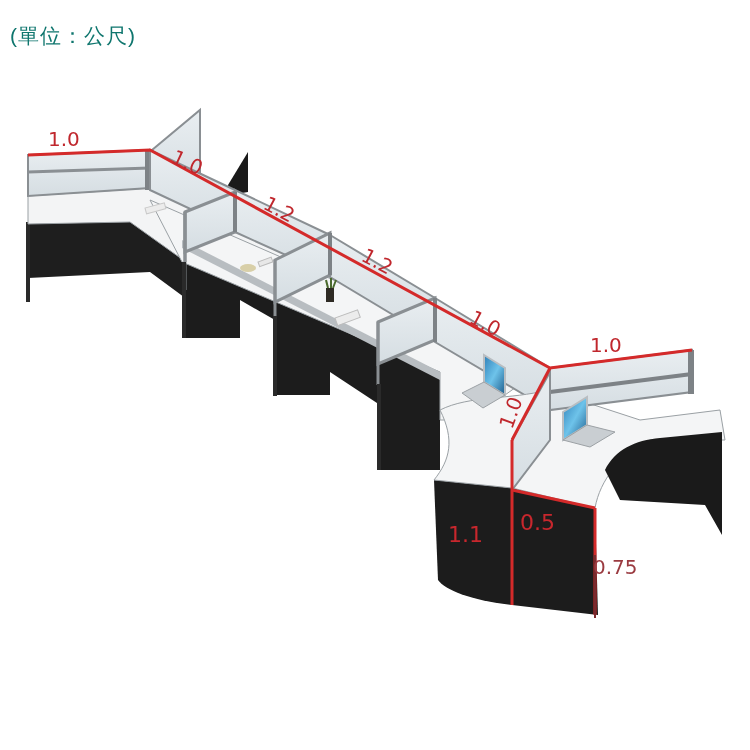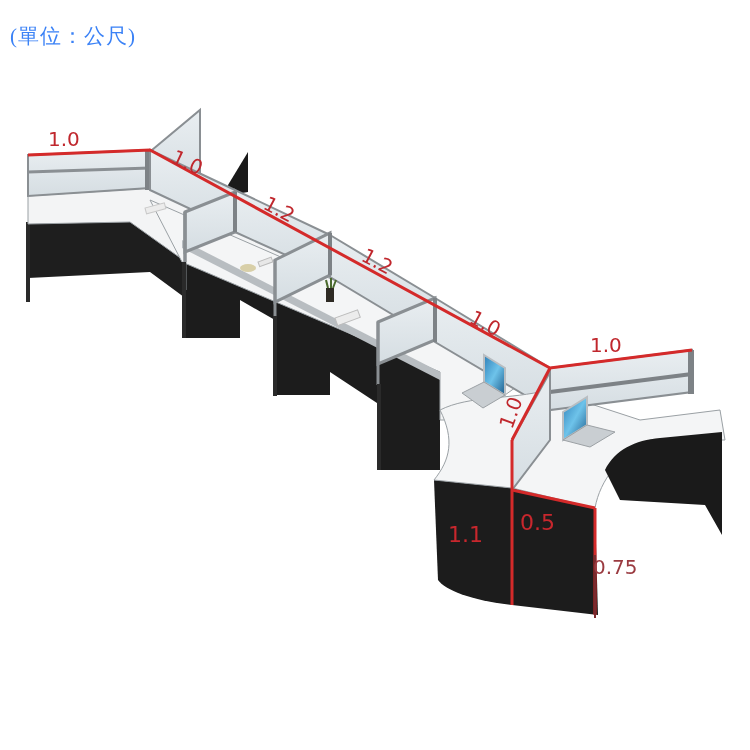--- a/index.html
+++ b/index.html
@@ -1,17 +1,17 @@
 <!DOCTYPE html>
 <html><head>
   <meta charset="utf-8">
   <style>
     html, body { margin:0; padding:0; background:#ffffff; }
     body { width:750px; height:750px; position:relative; overflow:hidden; font-family:"DejaVu Sans", sans-serif; }
-    .unit-label { position:absolute; left:10px; top:22px; font-size:21px; color:#3b82f6; letter-spacing:1px; font-family:Liberation Serif, serif; }
+    .unit-label { position:absolute; left:10px; top:22px; font-size:21px; color:#0f766e; letter-spacing:1px; font-family:Liberation Sans, sans-serif; }
     svg.scene { position:absolute; left:0; top:0; width:750px; height:750px; }
     .dim { font-family:"DejaVu Sans", sans-serif; fill:#c0272d; font-size:20px; }
     .dim-dark { font-family:"DejaVu Sans", sans-serif; fill:#c8272d; font-size:22px; }
     .dim-grey { font-family:"DejaVu Sans", sans-serif; fill:#9a3a40; font-size:20px; }
   </style>
 </head>
 <body>
 
 <div class="unit-label">(單位：公尺)</div>
 

